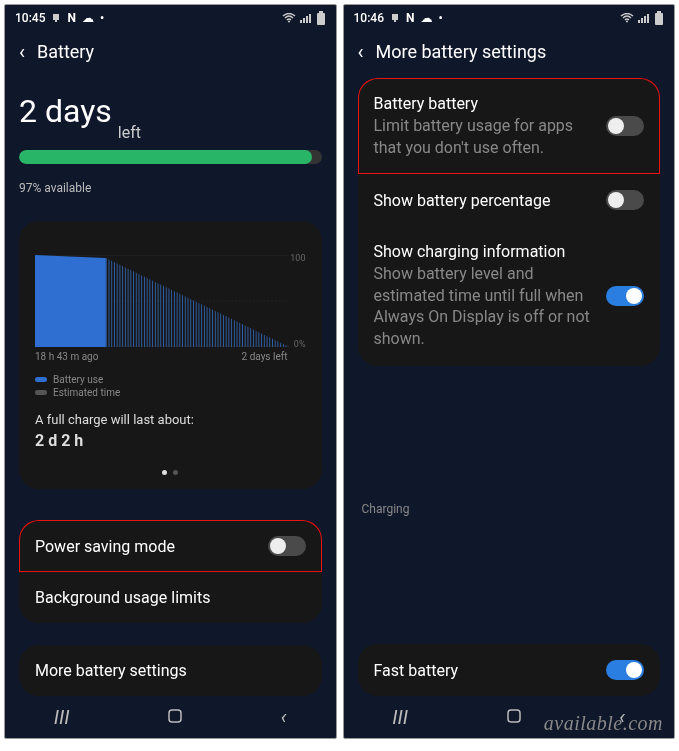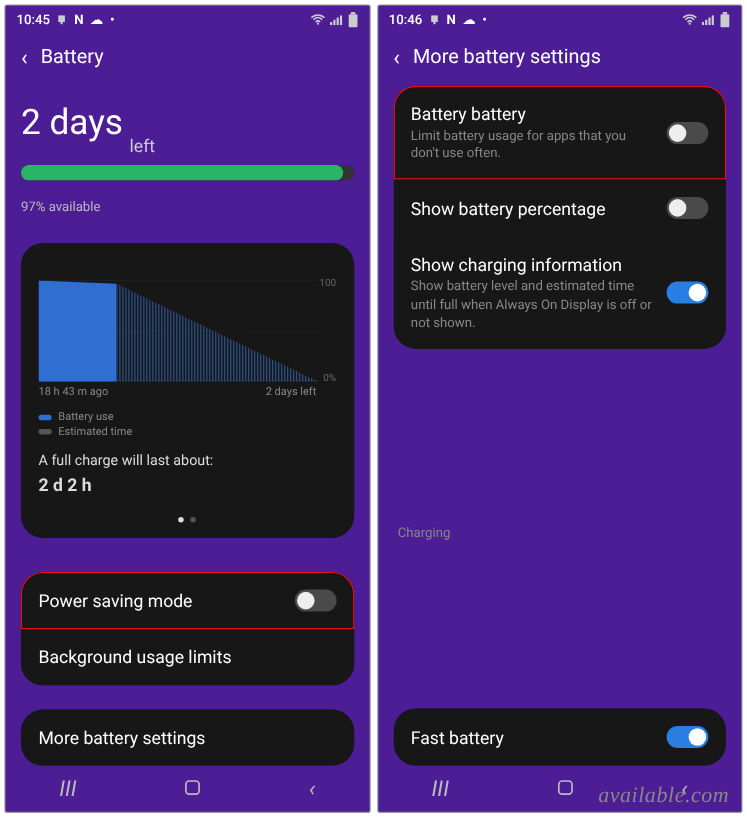--- a/index.html
+++ b/index.html
@@ -13,21 +13,21 @@
   }
   .phones {
     display: flex;
     gap: 6px;
     padding: 4px;
     background: #fff;
   }
   .phone {
     width: 334px;
     height: 735px;
-    background: #4c1d95;
+    background: #0f172a;
     border-radius: 2px;
     border: 1px solid #999;
     display: flex;
     flex-direction: column;
     color: #fff;
     overflow: hidden;
     position: relative;
   }
   
   .status-bar {
@@ -112,21 +112,21 @@
   .setting-item {
     background: #171717;
     padding: 16px 16px;
     font-size: 15px;
     display: flex;
     align-items: center;
   }
   .setting-item.with-sub { flex-direction: row; align-items: center; }
   .setting-text { flex: 1; padding-right:10px;}
   .setting-title { font-size: 16px; }
-  .setting-desc { font-size: 12px; color: #888; margin-top: 2px; line-height:1.35;}
+  .setting-desc { font-size: 16px; color: #888; margin-top: 2px; line-height:1.35;}
   .highlight-red { outline: 2px solid #e11; outline-offset: -1px; }
   
   .toggle {
     width: 38px;
     height: 20px;
     border-radius: 10px;
     background: #4a4a4a;
     position: relative;
     flex-shrink: 0;
   }

